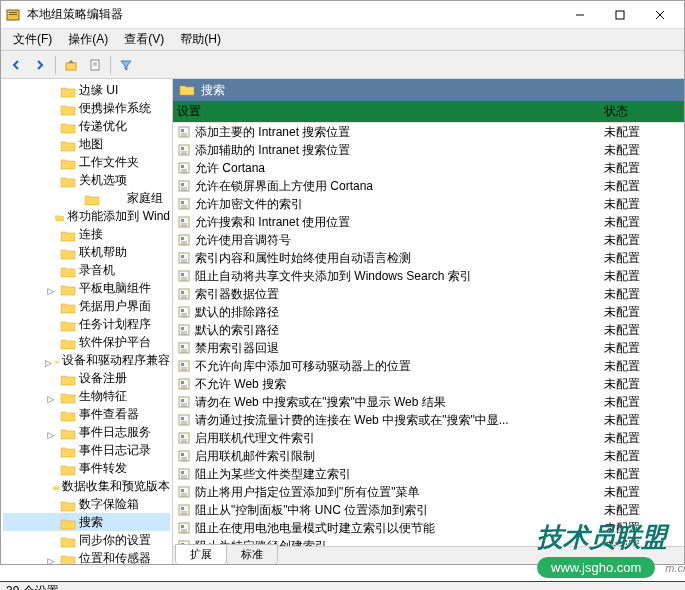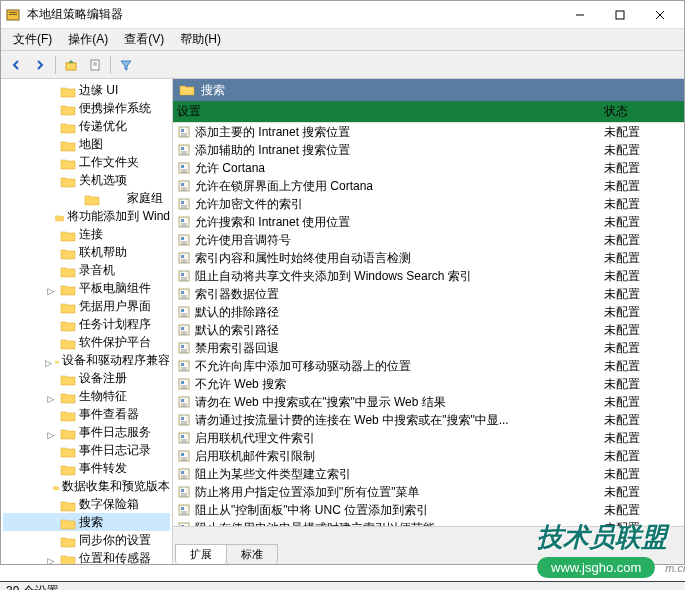--- a/index.html
+++ b/index.html
@@ -28,21 +28,21 @@
 .right-body { flex: 1; display: flex; overflow: hidden; }
 .desc-panel { width: 148px; padding: 6px; color: #000; font-size: 12px; }
 .list-panel { flex: 1; overflow-y: auto; overflow-x: hidden; }
 .list-header { display: flex; position: sticky; top: 0; background: #15803d; border-bottom: 1px solid #e0e0e0; height: 22px; align-items: center; }
 .list-header .col-setting { flex: 1; padding-left: 4px; }
 .list-header .col-status { width: 80px; }
 .list-row { display: flex; align-items: center; height: 18px; cursor: pointer; }
 .col-setting { flex: 1; display: flex; align-items: center; gap: 4px; padding-left: 4px; overflow: hidden; white-space: nowrap; }
 .col-status { width: 80px; }
 .setting-icon { width: 14px; height: 14px; flex-shrink: 0; }
-.tabs { height: 38px; display: flex; align-items: flex-end; background: #f0f0f0; border-top: 1px solid #d0d0d0; padding-left: 2px; }
+.tabs { height: 18px; display: flex; align-items: flex-end; background: #f0f0f0; border-top: 1px solid #d0d0d0; padding-left: 2px; }
 .tab { padding: 2px 14px; border: 1px solid #c0c0c0; border-bottom: none; background: #fff; cursor: pointer; margin-right: -1px; border-radius: 0 0 4px 4px; font-size: 11px; }
 .tab.inactive { background: #f0f0f0; }
 .statusbar { height: 20px; background: #f0f0f0; border-top: 1px solid #404040; display: flex; align-items: center; padding: 0 6px; font-size: 11px; margin-top: 16px; }
 .watermark { position: absolute; bottom: 12px; right: 18px; pointer-events: none; }
 .wm-text { font-size: 26px; font-weight: bold; font-style: italic; color: #0f766e; text-shadow: 1px 1px 0 #fff; }
 .wm-url { background: #27ae60; color: #fff; padding: 3px 14px; border-radius: 12px; font-size: 13px; margin-top: 2px; display: inline-block; }
 .wm-suffix { position: absolute; right: -22px; bottom: 4px; color: #888; font-size: 11px; font-style: italic; }
 svg { display: block; }
 </style>
 </head>

